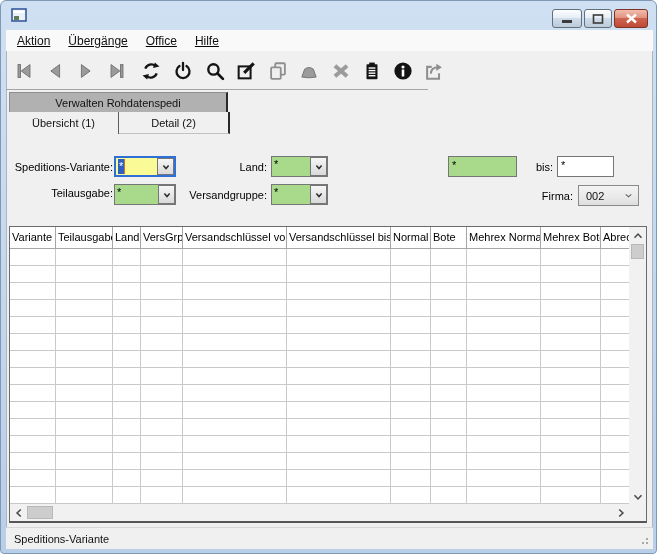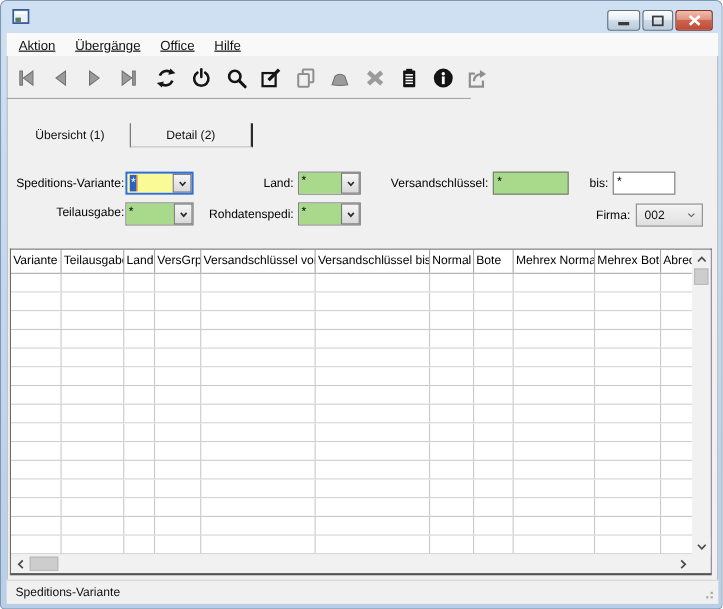--- a/index.html
+++ b/index.html
@@ -235,20 +235,21 @@
     <svg viewBox="0 0 24 24">
         <g fill="none" stroke="#8f8f8f" stroke-width="2.2">
           <path d="M9.5 7.5H4.5v13h13v-6"></path>
           <path d="M8.5 15q.5-6.5 7-7"></path>
         </g>
         <polygon points="14.5,4 20.6,8 14.5,12" fill="#8f8f8f"></polygon>
       </svg>
   </div>
   <div class="toolbar-divider"></div>
 
+  <div class="tab-parent">Verwalten Rohdatenspedi</div>
   <div class="subtab t1">Übersicht (1)</div>
   <div class="subtab t2">Detail (2)</div>
 
   <div class="flabel" style="left:2px;top:160px;width:110px">Speditions-Variante:</div>
   <div class="combo focused yellow" style="left:113px;top:155px;width:62px">
     <div class="combo-text">
         <span class="sel-chip">*</span>
         <span class="caret"></span>
       </div>
     <div class="combo-btn">
@@ -263,39 +264,38 @@
     <div class="combo-text">
         <span>*</span>
       </div>
     <div class="combo-btn">
       <svg width="12" height="12" viewBox="0 0 16 16">
           <path d="M4.5 6 8 10l3.5-4" fill="none" stroke="#2b2b2b" stroke-width="2"></path>
         </svg>
     </div>
   </div>
 
-  <div class="flabel" style="left:320px;top:160px;width:123px">Versandschlüssel:</div>
   <div class="tbox green" style="left:447px;top:155px;width:69px">*</div>
 
   <div class="flabel" style="left:510px;top:160px;width:42px">bis:</div>
   <div class="tbox" style="left:556px;top:155px;width:57px">*</div>
 
   <div class="flabel" style="left:2px;top:186px;width:110px">Teilausgabe:</div>
   <div class="combo green" style="left:113px;top:183px;width:62px">
     <div class="combo-text">
         <span>*</span>
       </div>
     <div class="combo-btn">
       <svg width="12" height="12" viewBox="0 0 16 16">
           <path d="M4.5 6 8 10l3.5-4" fill="none" stroke="#2b2b2b" stroke-width="2"></path>
         </svg>
     </div>
   </div>
 
-  <div class="flabel" style="left:180px;top:188px;width:86px">Rohdatenspedi:</div>
+  <div class="flabel" style="left:180px;top:188px;width:86px">Versandgruppe:</div>
   <div class="combo green" style="left:270px;top:183px;width:57px">
     <div class="combo-text">
         <span>*</span>
       </div>
     <div class="combo-btn">
       <svg width="12" height="12" viewBox="0 0 16 16">
           <path d="M4.5 6 8 10l3.5-4" fill="none" stroke="#2b2b2b" stroke-width="2"></path>
         </svg>
     </div>
   </div>

